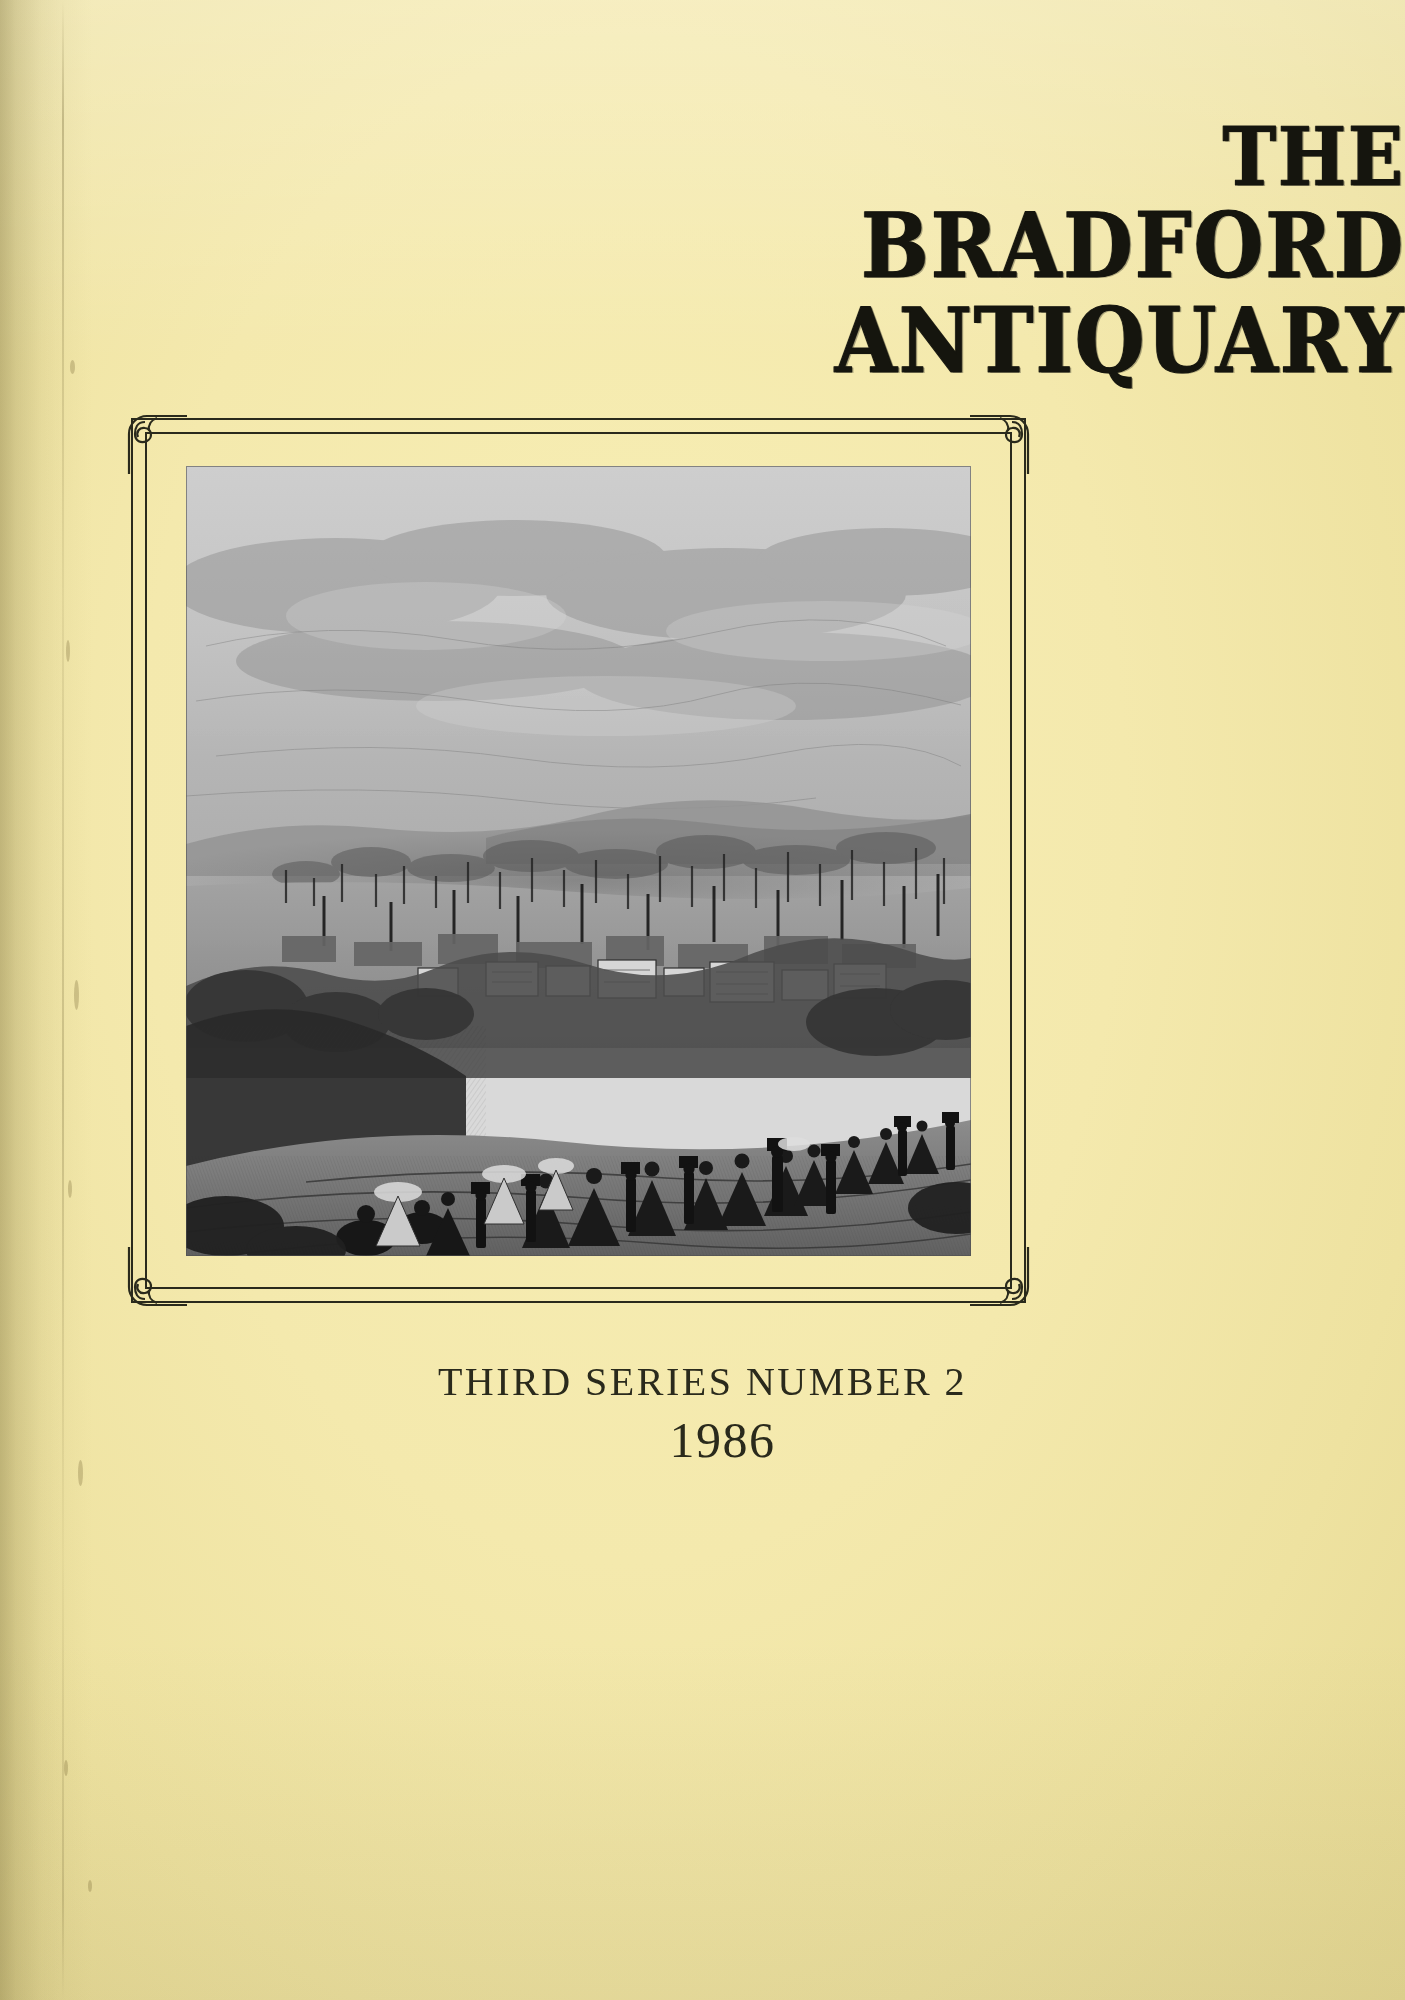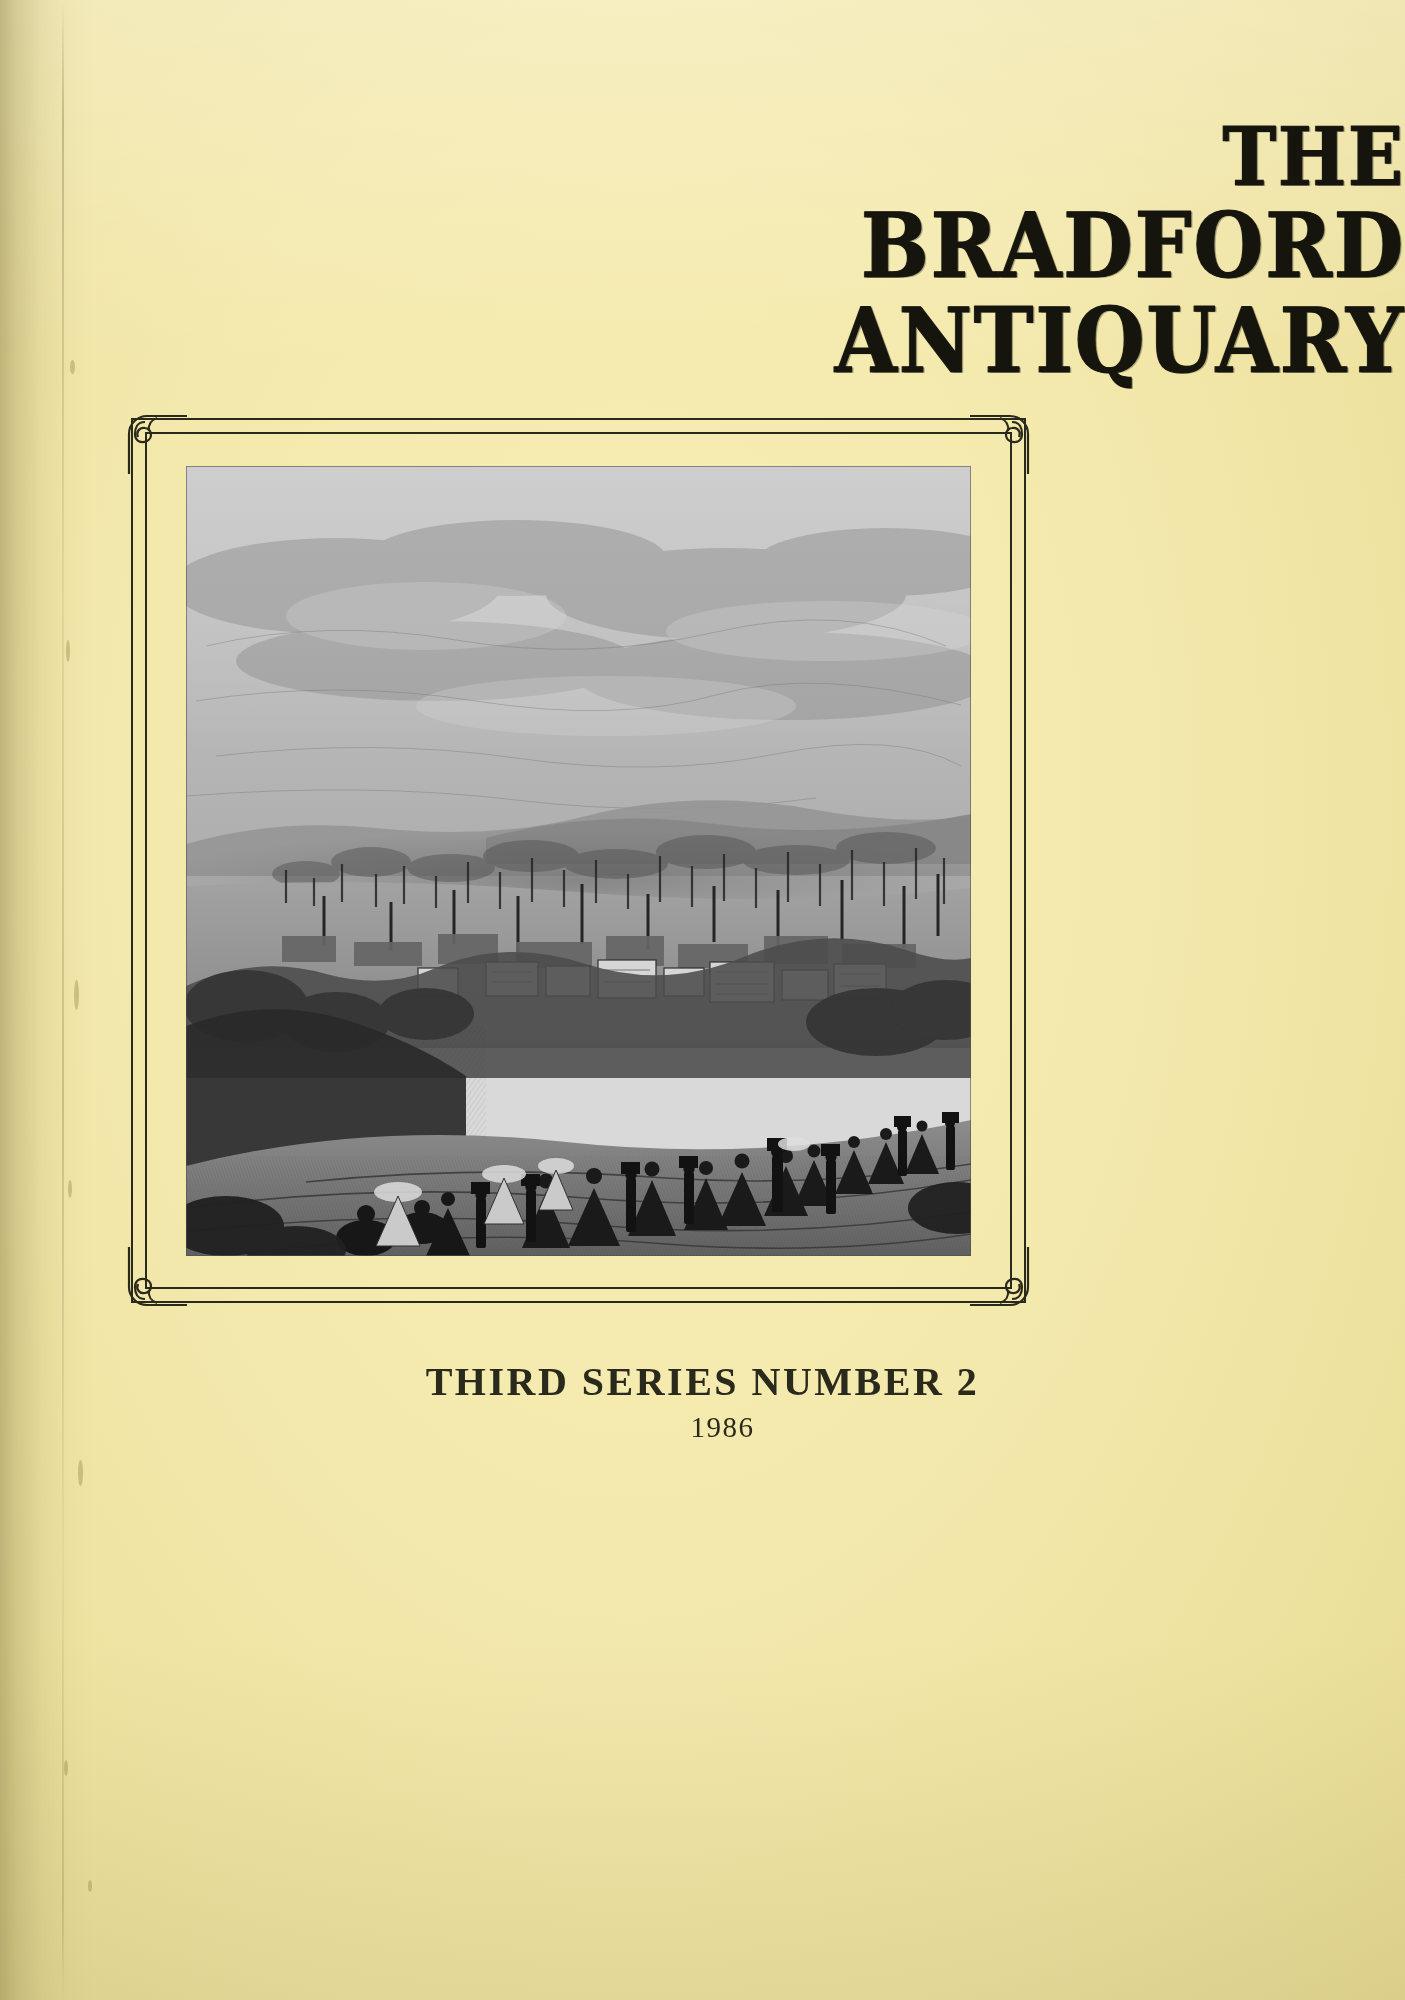--- a/index.html
+++ b/index.html
@@ -133,24 +133,24 @@
     position: absolute;
     left: 0; right: 0;
     top: 1358px;
     text-align: center;
     color: #2a2a1c;
     font-family: "Liberation Serif", serif;
   }
   .series-line1 {
     font-size: 40px;
     letter-spacing: 2.5px;
-    font-weight: 700;
+    font-weight: 400;
   }
   .series-line2 {
-    font-size: 29px;
+    font-size: 50px;
     letter-spacing: 1.5px;
     margin-top: 6px;
     margin-left: 40px;
   }
 </style>
 </head>
 <body>
 
 <div class="cover">
 

